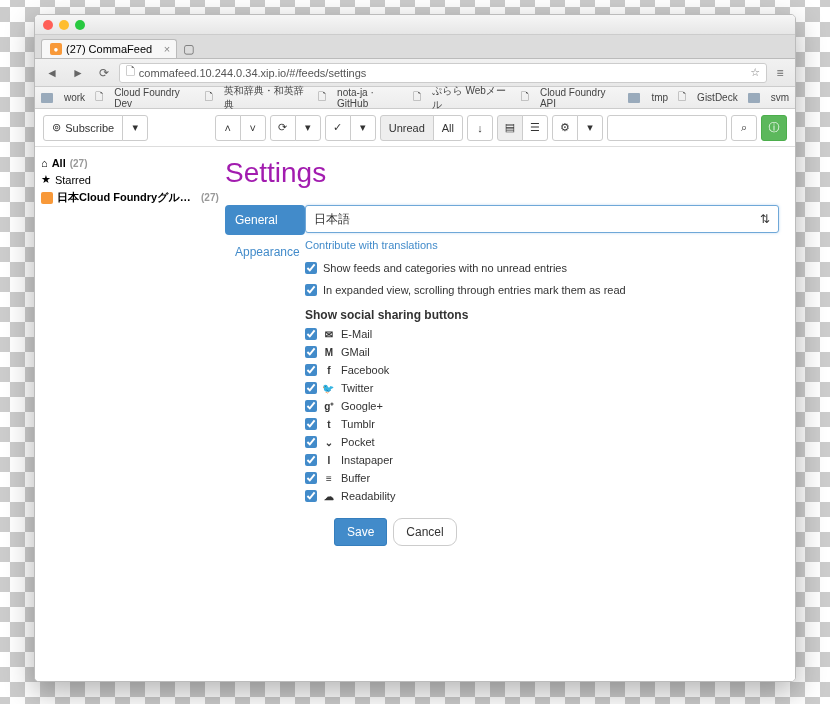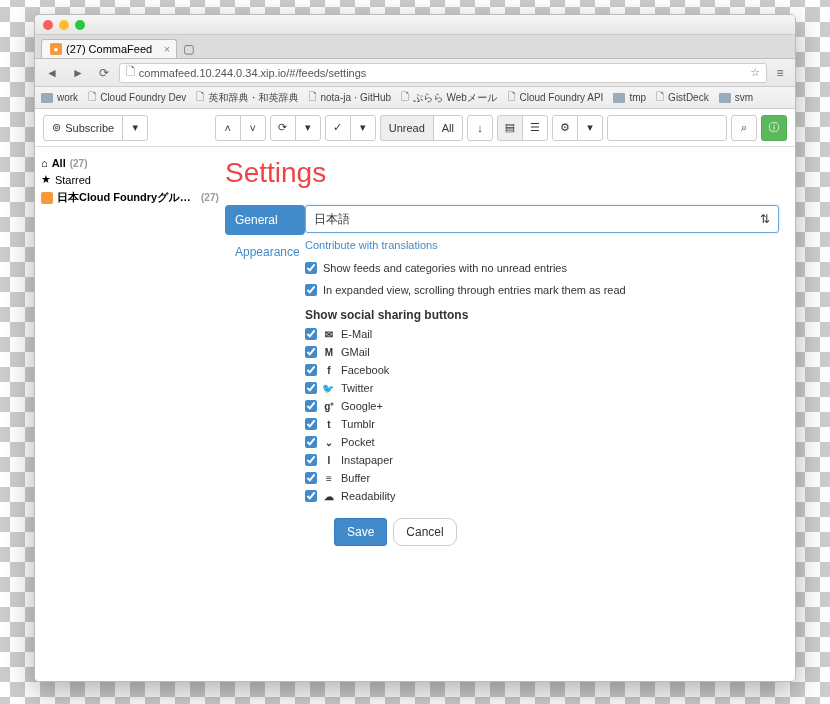--- a/index.html
+++ b/index.html
@@ -13,42 +13,42 @@
 .tab { background: #f7f7f7; border: 1px solid #bbb; border-bottom: none; padding: 3px 24px 3px 8px; font-size: 11px; border-radius: 3px 3px 0 0; display: flex; align-items: center; gap: 4px; position: relative; }
 .tab .favicon { width: 12px; height: 12px; background: #f89939; border-radius: 2px; display: inline-flex; align-items: center; justify-content: center; color: #fff; font-size: 8px; }
 .tab .close { position: absolute; right: 6px; color: #888; font-size: 11px; }
 .newtab { padding: 2px 6px; color: #666; }
 .urlbar-row { height: 28px; background: linear-gradient(#f1f1f1,#e8e8e8); display: flex; align-items: center; padding: 0 6px; gap: 4px; border-bottom: 1px solid #ccc; }
 .nav-btn { width: 22px; height: 20px; display: flex; align-items: center; justify-content: center; color: #666; border-radius: 3px; }
 .urlbox { flex: 1; height: 20px; background: #fff; border: 1px solid #ccc; border-radius: 3px; padding: 0 6px; display: flex; align-items: center; font-size: 11px; color: #555; gap: 4px; }
 .star { color: #888; }
 .menu-icon { width: 18px; height: 18px; color: #666; display: flex; align-items: center; justify-content: center; }
 .bookmarks { height: 22px; background: linear-gradient(#f5f5f5,#ececec); display: flex; align-items: center; padding: 0 6px; gap: 10px; font-size: 10px; color: #444; border-bottom: 1px solid #ccc; }
-.bm { display: flex; align-items: center; gap: 4px; justify-content: flex-end; }
+.bm { display: flex; align-items: center; gap: 11px; justify-content: flex-end; }
 .folder-ico { width: 12px; height: 10px; background: #9ab; border-radius: 1px; display: inline-block; }
 .app { flex: 1; display: flex; flex-direction: column; background: #fff; overflow: hidden; }
 .app-toolbar { height: 38px; border-bottom: 1px solid #ddd; display: flex; align-items: center; padding: 0 8px; gap: 4px; }
 .btn { height: 26px; border: 1px solid #ccc; background: #fff; border-radius: 3px; padding: 0 8px; display: inline-flex; align-items: center; justify-content: center; font-size: 11px; color: #333; }
 .btn.small { padding: 0 6px; width: 26px; }
 .btn.active { background: #eee; }
 .btn-group { display: flex; }
 .btn-group .btn { border-radius: 0; margin-left: -1px; }
 .btn-group .btn:first-child { border-radius: 3px 0 0 3px; margin-left: 0; }
 .btn-group .btn:last-child { border-radius: 0 3px 3px 0; }
 .spacer { flex: 1; }
 .searchbox { height: 26px; border: 1px solid #ccc; border-radius: 3px; width: 120px; padding: 0 6px; font-size: 11px; }
 .info-btn { background: #5cb85c; color: #fff; border-color: #4cae4c; }
 .app-body { flex: 1; display: flex; overflow: hidden; }
 .sidebar { width: 190px; padding: 8px 6px; font-size: 11px; }
 .sb-item { display: flex; align-items: center; gap: 4px; padding: 2px 0; }
 .sb-item .cnt { color: #999; font-size: 10px; }
 .sb-item.bold { font-weight: bold; }
 .feed-ico { width: 12px; height: 12px; background: #f89939; border-radius: 2px; display: inline-block; }
 .main { flex: 1; padding: 10px 16px 20px 0; overflow: auto; }
-h1 { font-size: 28px; font-weight: 500; margin-bottom: 16px; color: #ef4444; }
+h1 { font-size: 28px; font-weight: 500; margin-bottom: 16px; color: #a21caf; }
 .settings-row { display: flex; }
 .tabs-col { width: 80px; }
 .vtab { display: block; padding: 8px 10px; font-size: 12px; border-radius: 4px; margin-bottom: 2px; text-align: left; }
 .vtab.active { background: #428bca; color: #fff; }
 .vtab.inactive { color: #428bca; }
 .form-col { flex: 1; }
 .label { font-size: 12px; color: #333; margin-bottom: 3px; }
 .select { width: 100%; height: 28px; border: 1px solid #6fa8d8; border-radius: 3px; padding: 0 8px; font-size: 12px; background: #fff; display: flex; align-items: center; justify-content: space-between; color: #333; box-shadow: 0 0 3px rgba(100,160,220,0.4); }
 .link { color: #428bca; font-size: 11px; display: inline-block; margin-top: 6px; }
 .chk-row { display: flex; align-items: center; gap: 6px; margin-top: 10px; font-size: 11px; color: #333; }

